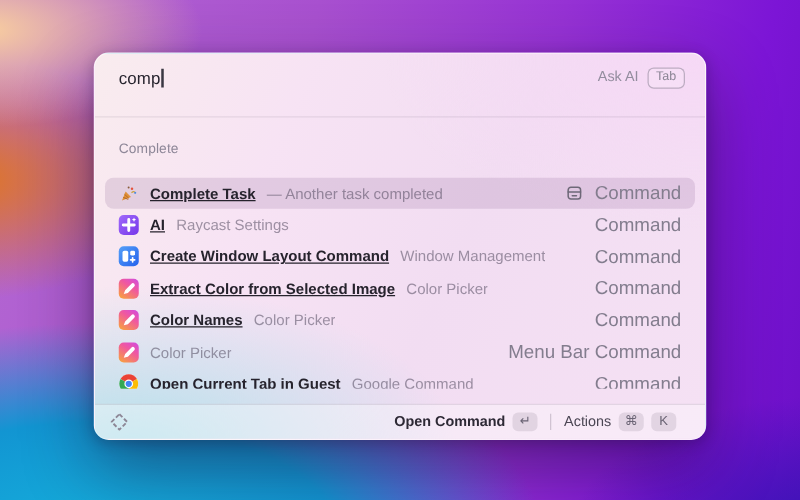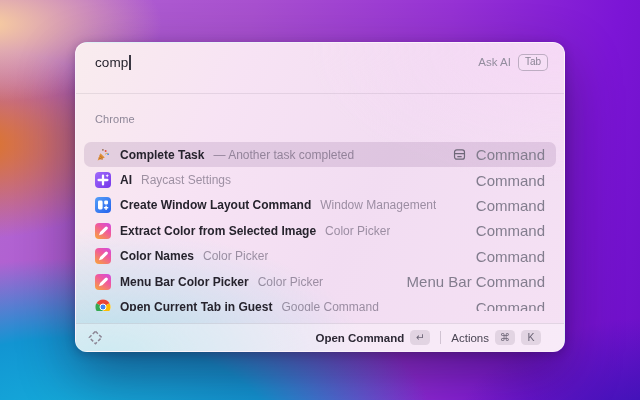--- a/index.html
+++ b/index.html
@@ -50,21 +50,21 @@
     height:25.4px;display:flex;align-items:center;gap:9px;
     padding:0 11px;border-radius:7px;cursor:default;
   }
   .row.selected{background:rgba(124,84,136,0.17);}
   .row-icon{width:16px;height:16px;flex:none;border-radius:4px;display:flex;align-items:center;justify-content:center;overflow:hidden;}
   .row-icon svg{width:16px;height:16px;display:block;}
   .ic-ai-icon{background:linear-gradient(135deg,#a06bfa,#7536ea);}
   .ic-window-layout-icon{background:linear-gradient(135deg,#55a0f8,#2461ec);}
   .ic-color-picker-icon{background:linear-gradient(35deg,#f8a13f 5%,#f0589f 60%,#cf4be4 100%);}
   .ic-voiceover-icon{background:#2471f2;}
-  .row-title{font-size:12px;font-weight:600;color:#26232d;white-space:nowrap;}
+  .row-title{font-size:12px;font-weight:600;color:#26232d;white-space:nowrap;text-decoration:underline;}
   .row-subtitle{font-size:12px;color:rgba(75,68,88,0.52);white-space:nowrap;overflow:hidden;text-overflow:ellipsis;}
   .row-spacer{flex:1;}
   .row-type-icon{width:15px;height:15px;color:#6e6878;flex:none;}
   .row-type-icon svg{width:15px;height:15px;display:block;}
   .row-type{font-size:15px;color:#837d8e;white-space:nowrap;}
   
   .footer{
     height:27px;flex:none;display:flex;align-items:center;
     border-top:1px solid rgba(70,55,80,0.12);
     background:rgba(255,255,255,0.34);
@@ -148,21 +148,21 @@
       <span>comp</span>
       <span class="caret"></span>
     </div>
     <div class="askai">
       <span class="askai-label">Ask AI</span>
       <span class="tab-badge">Tab</span>
     </div>
   </div>
   <div class="search-divider"></div>
 
-  <div class="results-label">Chrome</div>
+  <div class="results-label">Complete</div>
 
   <div class="list">
       <div class="row selected">
     <span class="row-icon ic-party-popper-icon">
           <svg viewBox="0 0 16 16">
             <use href="#sym-party-popper-icon"></use>
           </svg>
         </span>
     <span class="row-title">Complete Task</span>
     <span class="row-subtitle">— Another task completed</span>
@@ -221,21 +221,20 @@
     <span class="row-spacer"></span>
 
     <span class="row-type">Command</span>
   </div>
       <div class="row">
     <span class="row-icon ic-color-picker-icon">
           <svg viewBox="0 0 16 16">
             <use href="#sym-color-picker-icon"></use>
           </svg>
         </span>
-    <span class="row-title">Menu Bar Color Picker</span>
     <span class="row-subtitle">Color Picker</span>
     <span class="row-spacer"></span>
 
     <span class="row-type">Menu Bar Command</span>
   </div>
       <div class="row">
     <span class="row-icon ic-chrome-icon">
           <svg viewBox="0 0 16 16">
             <use href="#sym-chrome-icon"></use>
           </svg>

